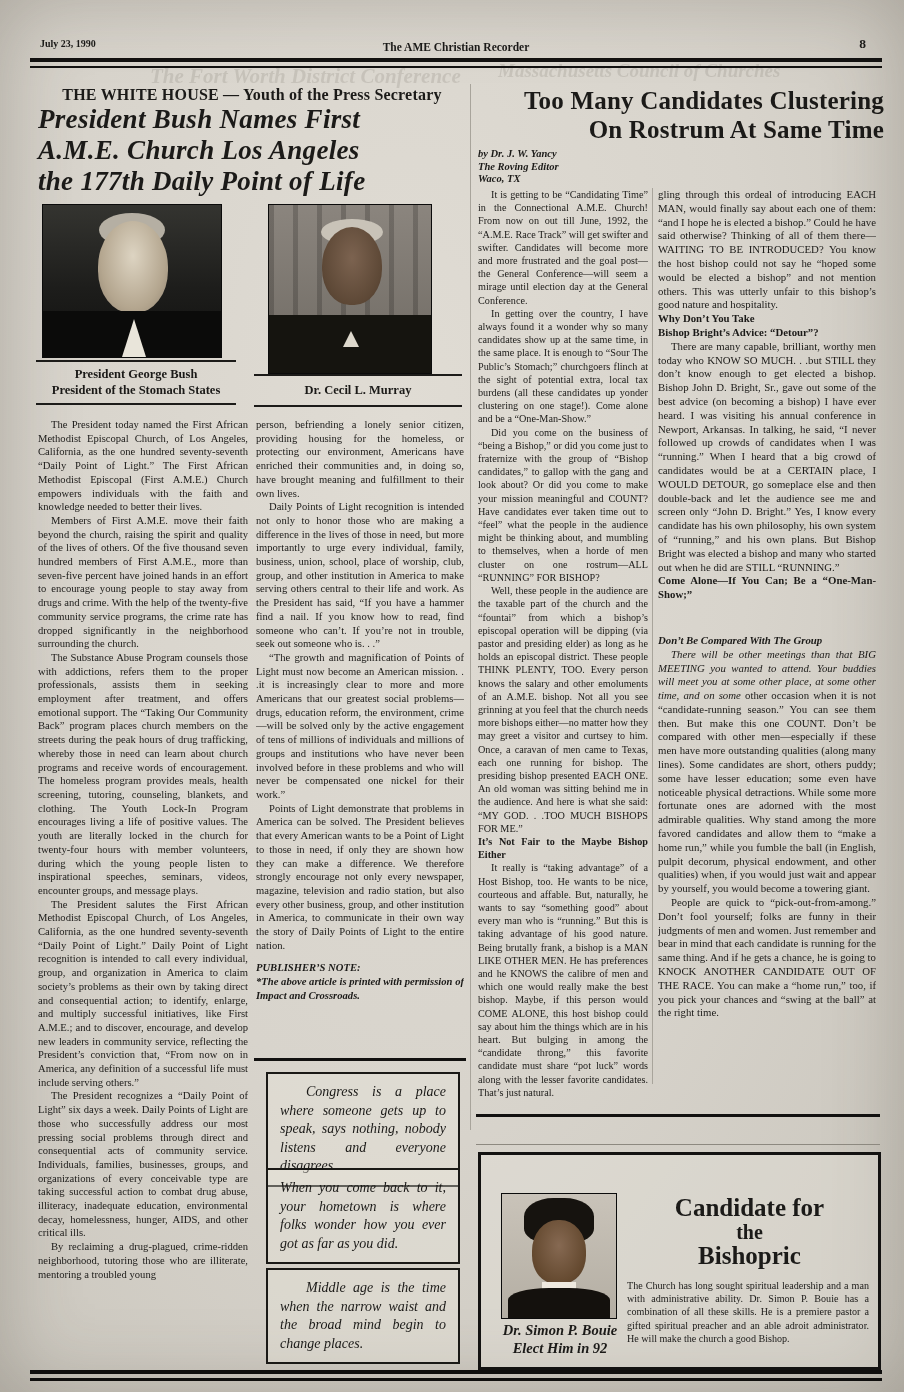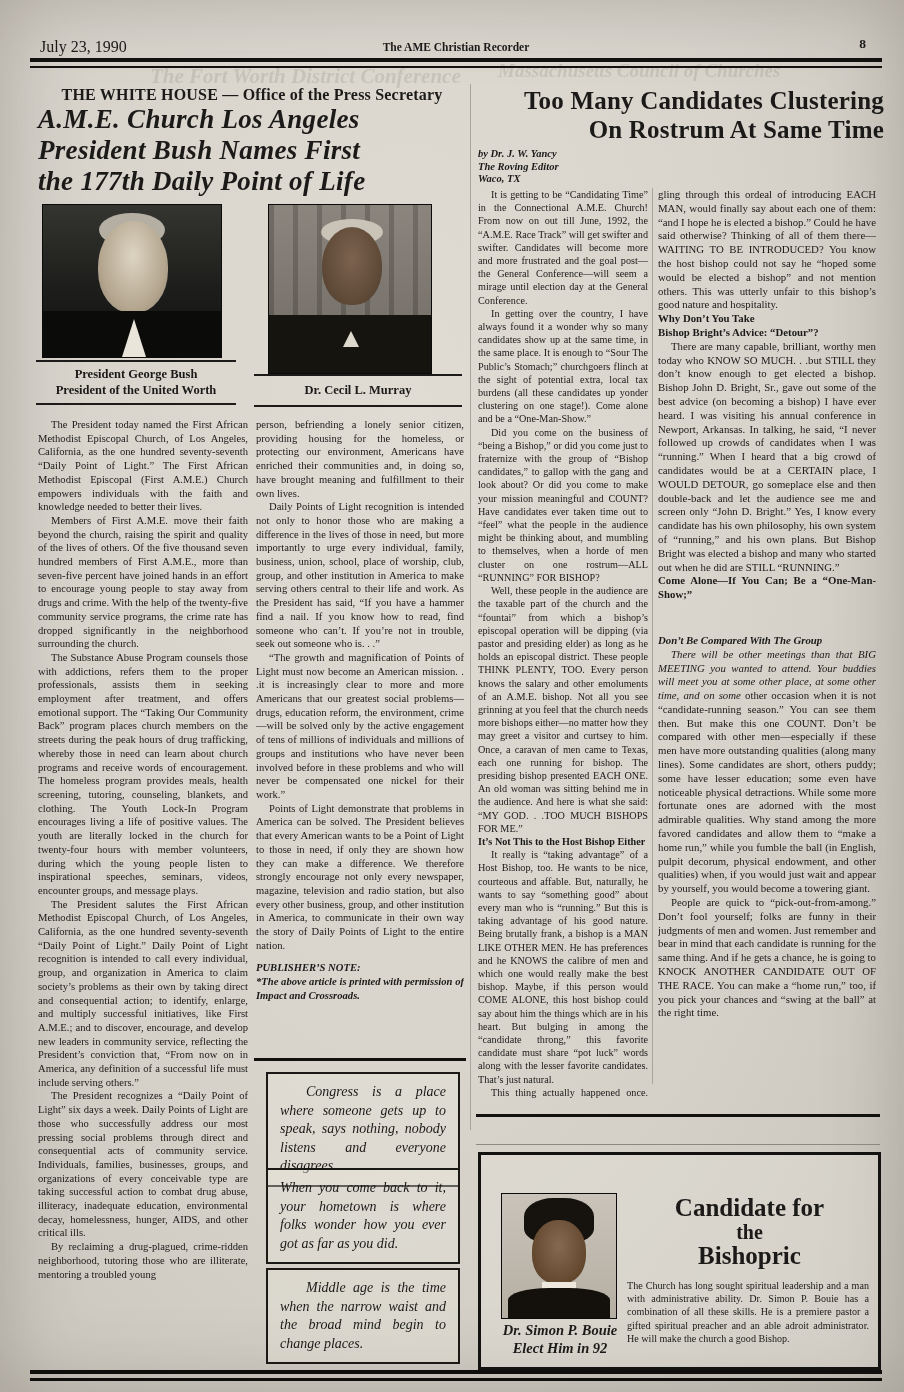--- a/index.html
+++ b/index.html
@@ -4,21 +4,21 @@
 <style>
   html,body{margin:0;padding:0;background:#b9b5ad;}
   #page{
     position:relative;width:904px;height:1392px;margin:0 auto;
     background:radial-gradient(ellipse at 45% 30%, #e0dcd4 0%, #d8d4cc 50%, #c8c4bb 100%);
     box-shadow:inset 0 0 80px rgba(70,62,50,.28);
     font-family:"Liberation Serif","DejaVu Serif",serif;color:#1b1a18;overflow:hidden;
   }
   .abs{position:absolute;}
   
-  .mast-date{left:40px;top:38px;font-size:16px;font-weight:400;}
+  .mast-date{left:40px;top:38px;font-size:10px;font-weight:700;}
   .mast-title{left:8px;right:0;top:41px;text-align:center;font-size:11.5px;font-weight:700;}
   .mast-page{right:38px;top:36px;font-size:13.5px;font-weight:700;}
   .rule-double-top{left:30px;right:22px;top:58px;height:4px;border-top:4px solid #121110;border-bottom:2px solid #121110;}
   .rule-double-bottom{left:30px;right:22px;top:1370px;height:4px;border-top:4px solid #0f0e0d;border-bottom:3px solid #0f0e0d;}
   
   .ghost{color:#6f6a60;opacity:.18;font-weight:700;font-style:italic;pointer-events:none;white-space:nowrap;}
   .ghost1{left:150px;top:64px;font-size:21px;}
   .ghost2{left:498px;top:60px;font-size:19px;}
   
   .kicker{left:40px;top:86px;width:424px;text-align:center;font-size:16px;font-weight:700;letter-spacing:.2px;}
@@ -89,36 +89,36 @@
 <div id="page">
 
   <span class="abs ghost ghost1">The Fort Worth District Conference</span>
   <span class="abs ghost ghost2">Massachusetts Council of Churches</span>
 
   <span class="abs mast-date">July 23, 1990</span>
   <span class="abs mast-title">The AME Christian Recorder</span>
   <span class="abs mast-page">8</span>
   <div class="abs rule-double-top"></div>
 
-  <div class="abs kicker">THE WHITE HOUSE — Office of the Press Secretary</div>
+  <div class="abs kicker">THE WHITE HOUSE — Youth of the Press Secretary</div>
   <h1 class="abs lhead" style="margin:0;">
+    <span>President Bush Names First</span>
     <span>A.M.E. Church Los Angeles</span>
-    <span>President Bush Names First</span>
     <span>the 177th Daily Point of Life</span>
   </h1>
 
   <div class="photo bush-photo">
     <div class="hair"></div>
     <div class="face"></div>
     <div class="suit"></div>
     <div class="shirt"></div>
   </div>
   <div class="caption cap-bush">
     <span>President George Bush</span>
-    <span>President of the United Worth</span>
+    <span>President of the Stomach States</span>
   </div>
 
   <div class="photo murray-photo">
     <div class="hair"></div>
     <div class="face"></div>
     <div class="suit"></div>
     <div class="shirt"></div>
   </div>
   <div class="caption cap-murray">
     <span>Dr. Cecil L. Murray</span>
@@ -163,21 +163,21 @@
     <span>The Roving Editor</span>
     <span>Waco, TX</span>
   </div>
   <div class="abs vrule vrule-mid"></div>
 
   <div class="col" id="rcol1">
     <p>It is getting to be “Candidating Time” in the Connectional A.M.E. Church! From now on out till June, 1992, the “A.M.E. Race Track” will get swifter and swifter. Candidates will become more and more frustrated and the goal post—the General Conference—will seem a mirage until election day at the General Conference.</p>
     <p>In getting over the country, I have always found it a wonder why so many candidates show up at the same time, in the same place. It is enough to “Sour The Public’s Stomach;” churchgoers flinch at the sight of potential extra, local tax burdens (all these candidates up yonder clustering on one stage!). Come alone and be a “One-Man-Show.”</p>
     <p>Did you come on the business of “being a Bishop,” or did you come just to fraternize with the group of “Bishop candidates,” to gallop with the gang and look about? Or did you come to make your mission meaningful and COUNT? Have candidates ever taken time out to “feel” what the people in the audience might be thinking about, and mumbling to themselves, when a horde of men cluster on one rostrum—ALL “RUNNING” FOR BISHOP?</p>
     <p>Well, these people in the audience are the taxable part of the church and the “fountai” from which a bishop’s episcopal operation will be dipping (via pastor and presiding elder) as long as he holds an episcopal district. These people THINK PLENTY, TOO. Every person knows the salary and other emoluments of an A.M.E. bishop. Not all you see grinning at you feel that the church needs more bishops either—no matter how they may greet a visitor and curtsey to him. Once, a caravan of men came to Texas, each one running for bishop. The presiding bishop presented EACH ONE. An old woman was sitting behind me in the audience. And here is what she said: “MY GOD. . .TOO MUCH BISHOPS FOR ME.”</p>
-    <p class="sub">It’s Not This to the Host Bishop Either</p>
+    <p class="sub">It’s Not Fair to the Maybe Bishop Either</p>
     <p>It really is “taking advantage” of a Host Bishop, too. He wants to be nice, courteous and affable. But, naturally, he wants to say “something good” about every man who is “running.” But this is taking advantage of his good nature. Being brutally frank, a bishop is a MAN LIKE OTHER MEN. He has preferences and he KNOWS the calibre of men and which one would really make the best bishop. Maybe, if this person would COME ALONE, this host bishop could say about him the things which are in his heart. But bulging in among the “candidate throng,” this favorite candidate must share “pot luck” words along with the lesser favorite candidates. That’s just natural.</p>
     <p>This thing actually happened once. They were all there. And the host bishop, strug-</p>
   </div>
 
   <div class="col" id="rcol2">
     <p class="cont">gling through this ordeal of introducing EACH MAN, would finally say about each one of them: “and I hope he is elected a bishop.” Could he have said otherwise? Thinking of all of them there—WAITING TO BE INTRODUCED? You know the host bishop could not say he “hoped some would be elected a bishop” and not mention others. This was utterly unfair to this bishop’s good nature and hospitality.</p>
     <p class="sub">
       <span style="display:block;">Why Don’t You Take</span>
       <span style="display:block;">Bishop Bright’s Advice: “Detour”?</span>
     </p>

